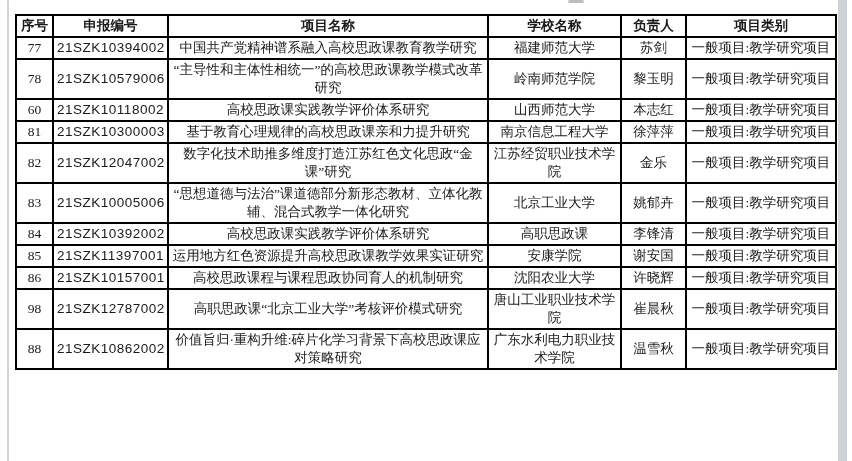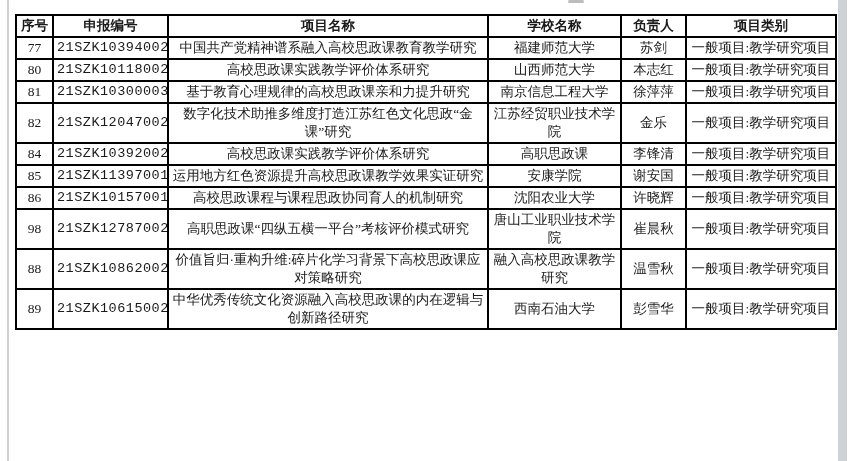--- a/index.html
+++ b/index.html
@@ -48,21 +48,21 @@
     text-align: center;
     vertical-align: middle;
     padding: 1px 3px;
     font-size: 13.5px;
     line-height: 18px;
     overflow: hidden;
   }
   table.projects thead tr { height: 18px; }
   table.projects tbody tr { height: 18px; }
   table.projects th { font-weight: bold; }
-  td.c-code { font-family: Liberation Mono, monospace; letter-spacing: 0.5px; }
+  td.c-code { font-family: Liberation Sans, sans-serif; letter-spacing: 0.5px; }
 </style>
 </head>
 <body>
 
 <div class="page-edge-left"></div>
 <div class="page-edge-right"></div>
 <div class="scan-artifact"></div>
 
 <table class="projects">
   <colgroup>
@@ -86,41 +86,57 @@
   <tbody id="table-body">
       <tr>
     <td class="c-no">77</td>
     <td class="c-code">21SZK10394002</td>
     <td class="c-title">中国共产党精神谱系融入高校思政课教育教学研究</td>
     <td class="c-school">福建师范大学</td>
     <td class="c-leader">苏剑</td>
     <td class="c-category">一般项目:教学研究项目</td>
   </tr>
       <tr>
-    <td class="c-no">80</td>
+    <td class="c-no">78</td>
+    <td class="c-code">21SZK10579006</td>
+    <td class="c-title">“主导性和主体性相统一”的高校思政课教学模式改革研究</td>
+    <td class="c-school">岭南师范学院</td>
+    <td class="c-leader">黎玉明</td>
+    <td class="c-category">一般项目:教学研究项目</td>
+  </tr>
+      <tr>
+    <td class="c-no">60</td>
     <td class="c-code">21SZK10118002</td>
     <td class="c-title">高校思政课实践教学评价体系研究</td>
     <td class="c-school">山西师范大学</td>
     <td class="c-leader">本志红</td>
     <td class="c-category">一般项目:教学研究项目</td>
   </tr>
       <tr>
     <td class="c-no">81</td>
     <td class="c-code">21SZK10300003</td>
     <td class="c-title">基于教育心理规律的高校思政课亲和力提升研究</td>
     <td class="c-school">南京信息工程大学</td>
     <td class="c-leader">徐萍萍</td>
     <td class="c-category">一般项目:教学研究项目</td>
   </tr>
       <tr>
     <td class="c-no">82</td>
     <td class="c-code">21SZK12047002</td>
     <td class="c-title">数字化技术助推多维度打造江苏红色文化思政“金课”研究</td>
     <td class="c-school">江苏经贸职业技术学院</td>
     <td class="c-leader">金乐</td>
+    <td class="c-category">一般项目:教学研究项目</td>
+  </tr>
+      <tr>
+    <td class="c-no">83</td>
+    <td class="c-code">21SZK10005006</td>
+    <td class="c-title">“思想道德与法治”课道德部分新形态教材、立体化教辅、混合式教学一体化研究</td>
+    <td class="c-school">北京工业大学</td>
+    <td class="c-leader">姚郁卉</td>
     <td class="c-category">一般项目:教学研究项目</td>
   </tr>
       <tr>
     <td class="c-no">84</td>
     <td class="c-code">21SZK10392002</td>
     <td class="c-title">高校思政课实践教学评价体系研究</td>
     <td class="c-school">高职思政课</td>
     <td class="c-leader">李锋清</td>
     <td class="c-category">一般项目:教学研究项目</td>
   </tr>
@@ -136,35 +152,27 @@
     <td class="c-no">86</td>
     <td class="c-code">21SZK10157001</td>
     <td class="c-title">高校思政课程与课程思政协同育人的机制研究</td>
     <td class="c-school">沈阳农业大学</td>
     <td class="c-leader">许晓辉</td>
     <td class="c-category">一般项目:教学研究项目</td>
   </tr>
       <tr>
     <td class="c-no">98</td>
     <td class="c-code">21SZK12787002</td>
-    <td class="c-title">高职思政课“四纵五横一平台”考核评价模式研究</td>
+    <td class="c-title">高职思政课“北京工业大学”考核评价模式研究</td>
     <td class="c-school">唐山工业职业技术学院</td>
     <td class="c-leader">崔晨秋</td>
     <td class="c-category">一般项目:教学研究项目</td>
   </tr>
       <tr>
     <td class="c-no">88</td>
     <td class="c-code">21SZK10862002</td>
     <td class="c-title">价值旨归·重构升维:碎片化学习背景下高校思政课应对策略研究</td>
-    <td class="c-school">融入高校思政课教学研究</td>
+    <td class="c-school">广东水利电力职业技术学院</td>
     <td class="c-leader">温雪秋</td>
-    <td class="c-category">一般项目:教学研究项目</td>
-  </tr>
-      <tr>
-    <td class="c-no">89</td>
-    <td class="c-code">21SZK10615002</td>
-    <td class="c-title">中华优秀传统文化资源融入高校思政课的内在逻辑与创新路径研究</td>
-    <td class="c-school">西南石油大学</td>
-    <td class="c-leader">彭雪华</td>
     <td class="c-category">一般项目:教学研究项目</td>
   </tr>
     </tbody>
 </table>
 
 </body></html>

